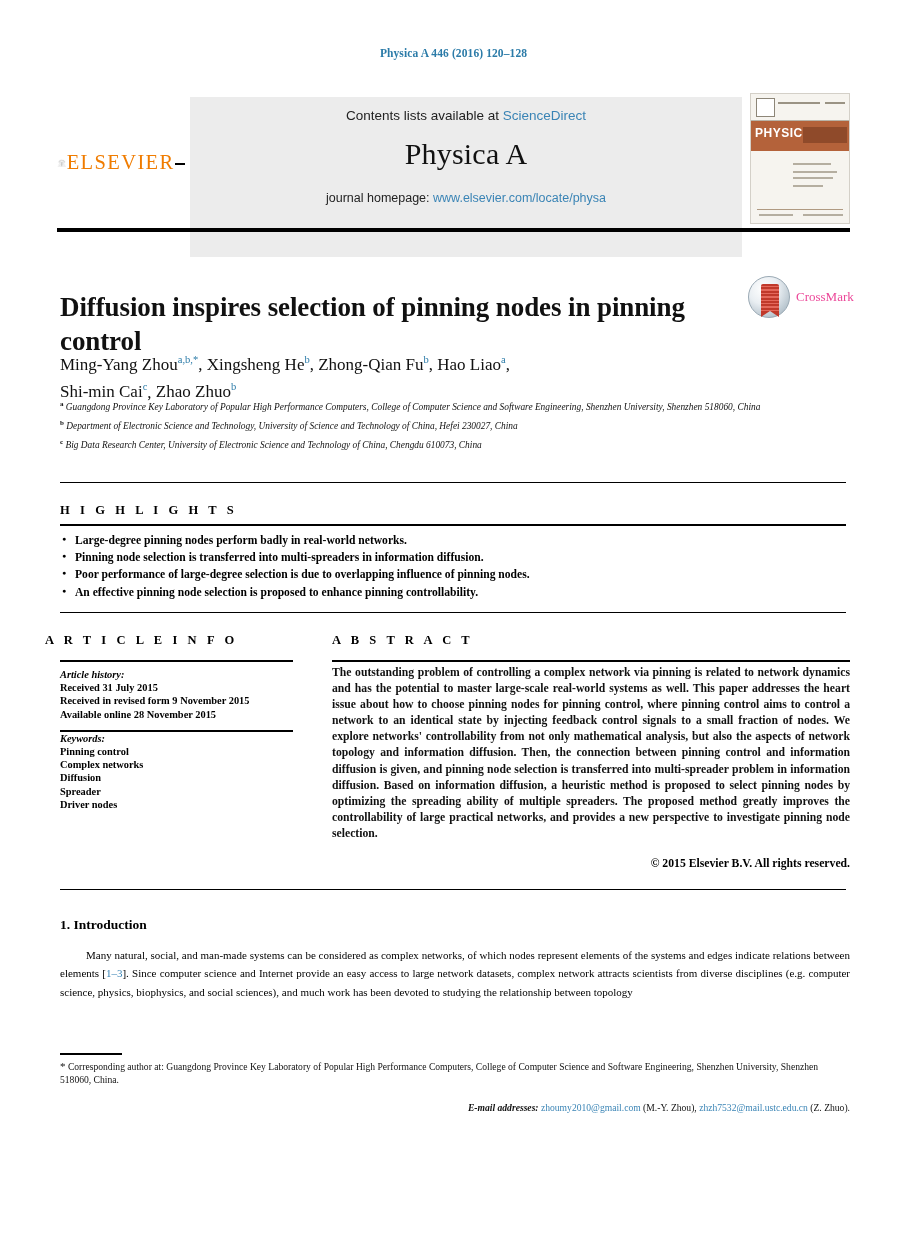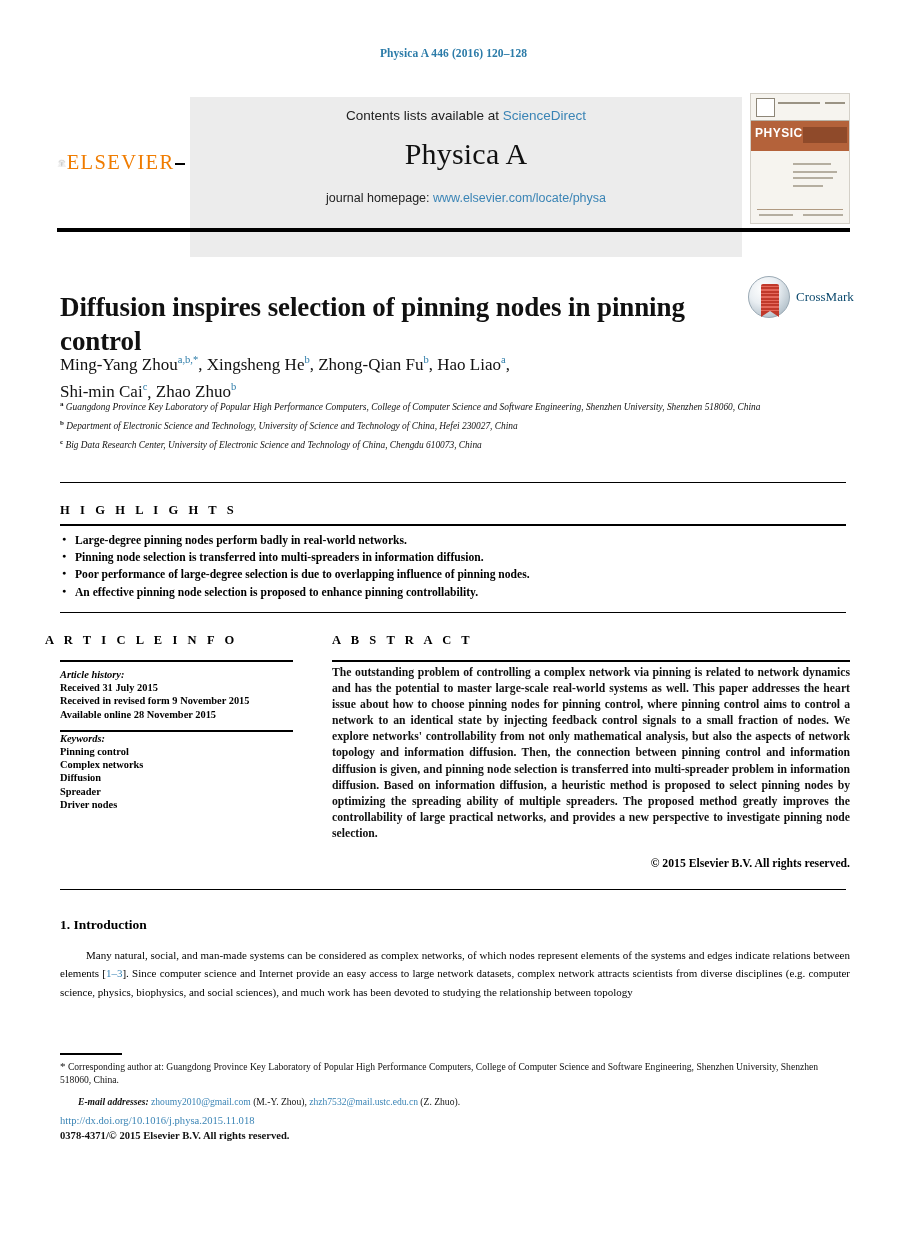--- a/index.html
+++ b/index.html
@@ -192,21 +192,21 @@
     background: repeating-linear-gradient(#c0392b, #c0392b 2px, #e4695c 2px, #e4695c 3.4px);
     border-radius: 2px 2px 0 0;
   }
   .cm-book:after{
     content:""; position:absolute; left:0; bottom:-6px;
     border-left:9px solid #c0392b; border-right:9px solid #c0392b;
     border-bottom:6px solid transparent;
   }
   .cm-label {
     position:absolute; left:48px; top:13px;
-    font-size:13px; color:#0c4a6e;
+    font-size:13px; color:#ec4899;
     font-family:"Liberation Serif", serif;
   }
 
   .authors {
     position: absolute;
     left: 60px; top: 348px;
     width: 700px;
     font-size: 17px;
     line-height: 23px;
     color: #111;
@@ -311,21 +311,21 @@
   }
   .footnote {
     position: absolute;
     left: 60px; top: 1060px;
     width: 790px;
     font-size: 9.6px;
     line-height: 13.4px;
     color: #111;
   }
   .footnote .star { font-size: 11px; }
-  .fn-emails { margin-top: 8px; padding-left: 18px; }
+  .fn-emails { margin-top: 14px; padding-left: 18px; text-align: right; }
   .fn-emails .it { font-style: italic; font-weight: bold; }
   .mail { color: #3a84b5; }
 
   .doi {
     position: absolute;
     left: 60px; top: 1114px;
     font-size: 10.6px;
     line-height: 14.5px;
   }
   .doi .doi-link { color: #3a84b5; }
@@ -486,18 +486,14 @@
     </div>
     <div class="fn-emails">
       <span class="it">E-mail addresses:</span>
       <span class="mail">zhoumy2010@gmail.com</span>
       <span>(M.-Y. Zhou),</span>
       <span class="mail">zhzh7532@mail.ustc.edu.cn</span>
       <span>(Z. Zhuo).</span>
     </div>
   </div>
 
-  <div class="doi">
-    <div class="doi-link">http://dx.doi.org/10.1016/j.physa.2015.11.018</div>
-    <div class="issn">0378-4371/© 2015 Elsevier B.V. All rights reserved.</div>
-  </div>
 
 </div>
 
 </body></html>

